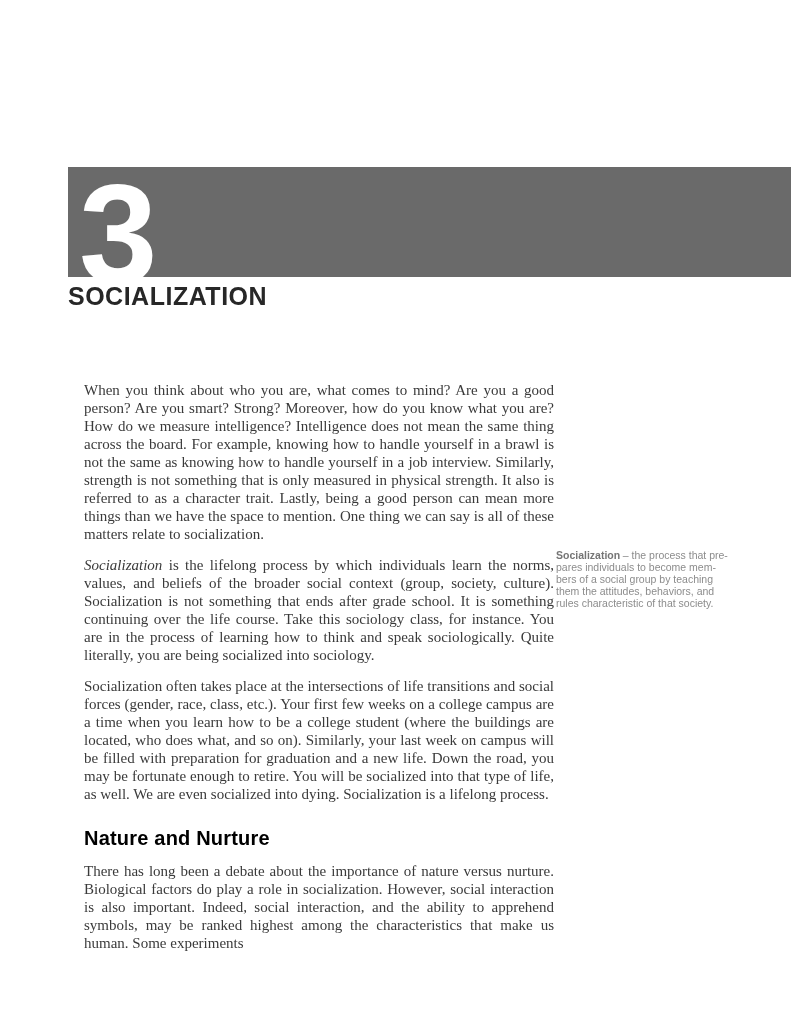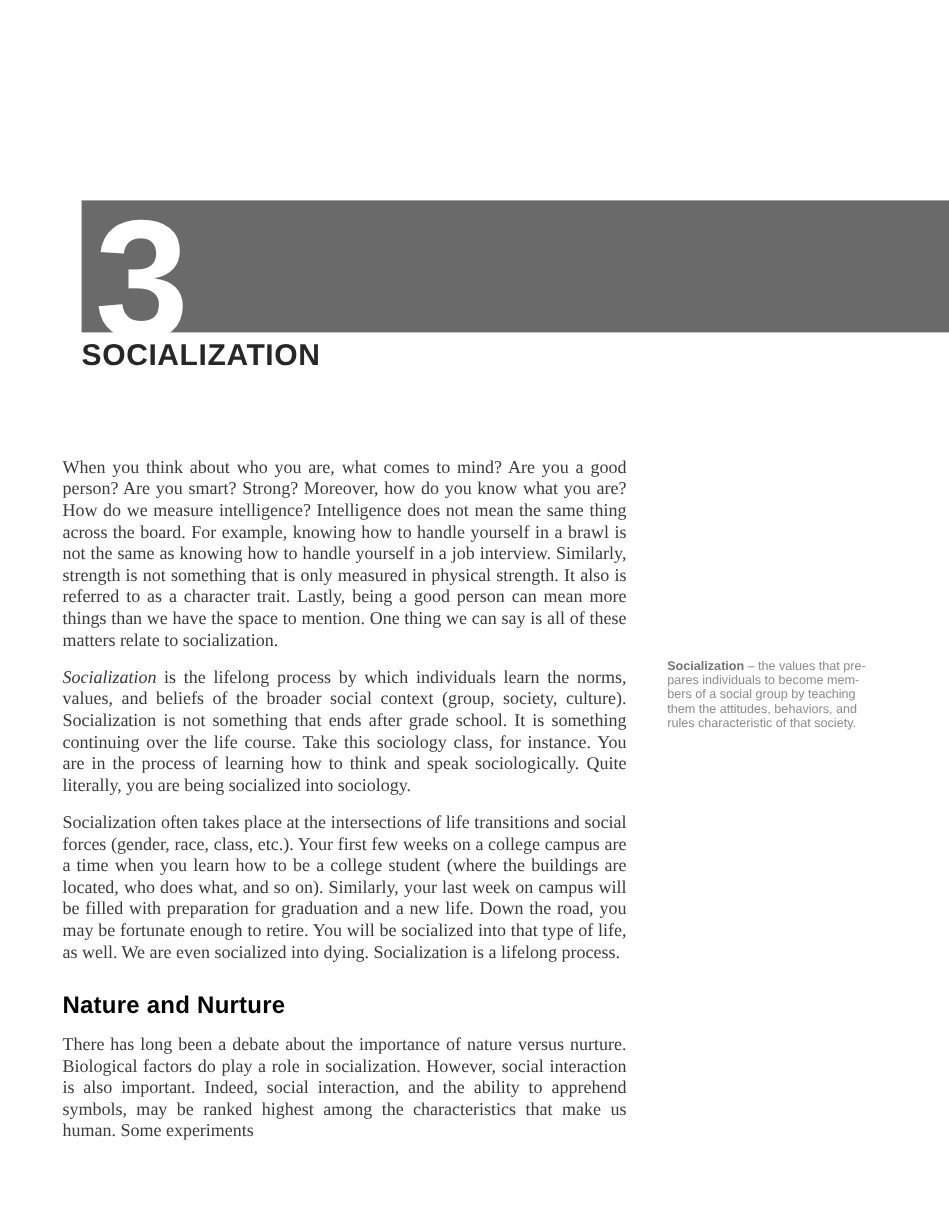--- a/index.html
+++ b/index.html
@@ -38,21 +38,21 @@
     font-family: "Liberation Sans", sans-serif;
     font-weight: 700;
     font-size: 25px;
     line-height: 1;
     letter-spacing: 0.5px;
     color: #272727;
   }
   
   .body-column {
     position: absolute;
-    left: 52px; top: 381px;
+    left: 84px; top: 381px;
     width: 470px;
     color: #3a3a3a;
     font-size: 15px;
     line-height: 18px;
     text-align: justify;
   }
   .body-column p { margin: 0 0 13px 0; }
   .body-column p:last-child { margin-bottom: 4px; }
   .lead-term { font-style: italic; }
   .section-heading {
@@ -101,20 +101,20 @@
     <p><span class="lead-term">Socialization</span><span> is the lifelong process by which individuals learn the norms, values, and beliefs of the broader social context (group, society, culture). Socialization is not something that ends after grade school. It is something continuing over the life course. Take this sociology class, for instance. You are in the process of learning how to think and speak sociologically. Quite literally, you are being socialized into sociology.</span></p>
 
     <p>Socialization often takes place at the intersections of life transitions and social forces (gender, race, class, etc.). Your first few weeks on a college campus are a time when you learn how to be a college student (where the buildings are located, who does what, and so on). Similarly, your last week on campus will be filled with preparation for graduation and a new life. Down the road, you may be fortunate enough to retire. You will be socialized into that type of life, as well. We are even socialized into dying. Socialization is a lifelong process.</p>
 
     <h2 class="section-heading">Nature and Nurture</h2>
 
     <p>There has long been a debate about the importance of nature versus nurture. Biological factors do play a role in socialization. However, social interaction is also important. Indeed, social interaction, and the ability to apprehend symbols, may be ranked highest among the characteristics that make us human. Some experiments</p>
   </main>
 
   <aside class="margin-note">
-    <span class="note-term">Socialization</span><span class="note-def">– the values that pre-
+    <span class="note-term">Socialization</span><span class="note-def">– the process that pre-
 pares individuals to become mem-
 bers of a social group by teaching
 them the attitudes, behaviors, and
 rules characteristic of that society.</span>
   </aside>
 
 </div>
 
 </body></html>

